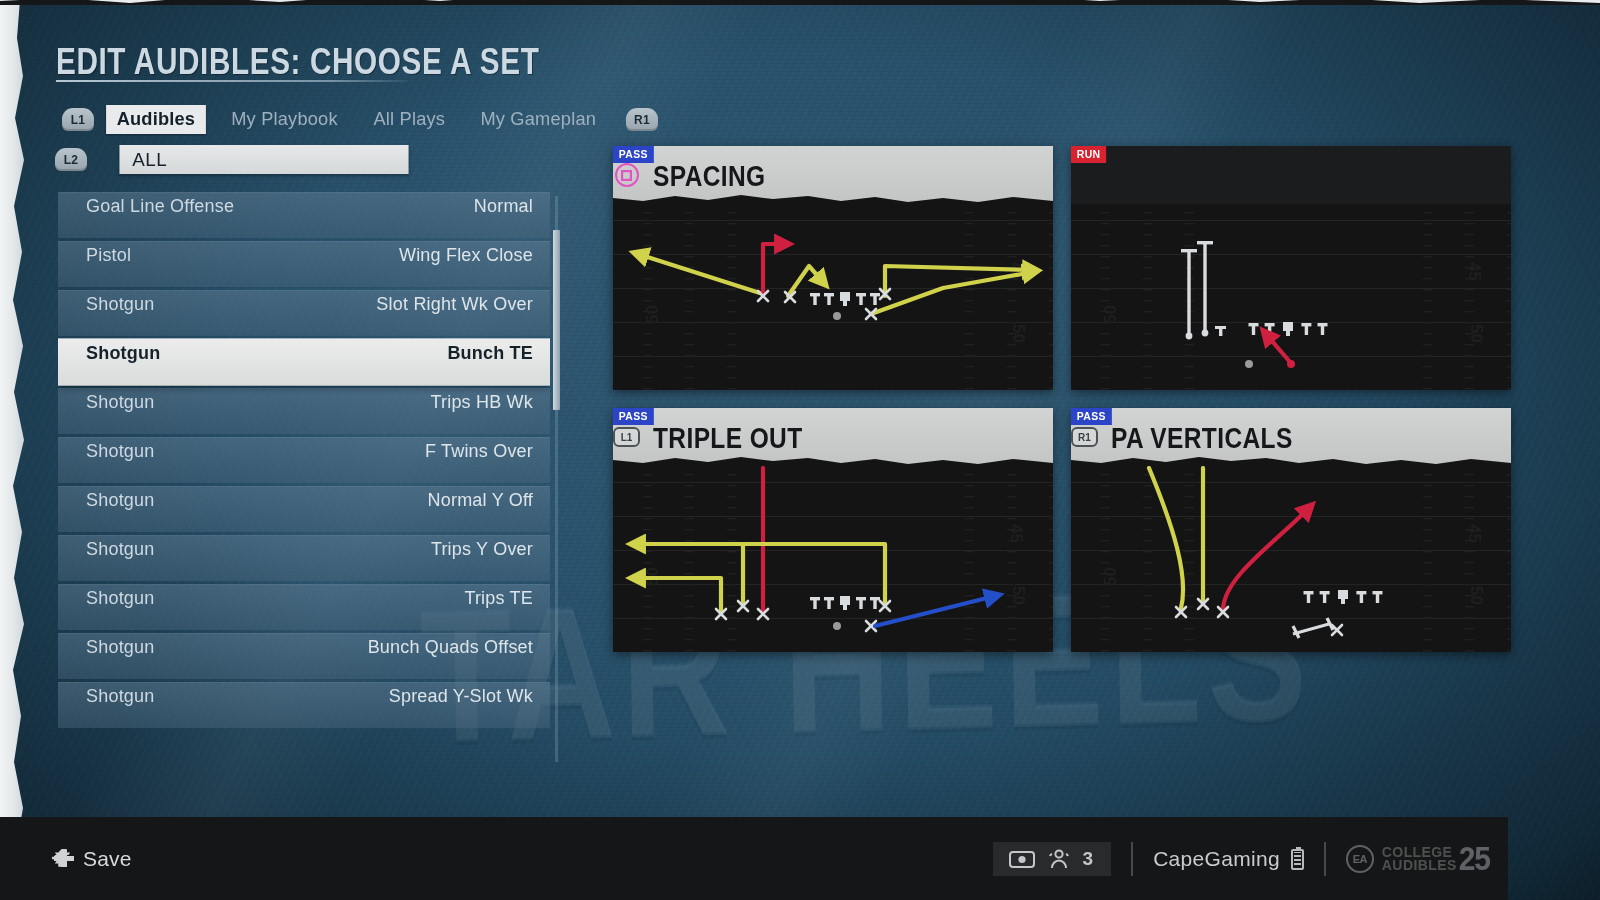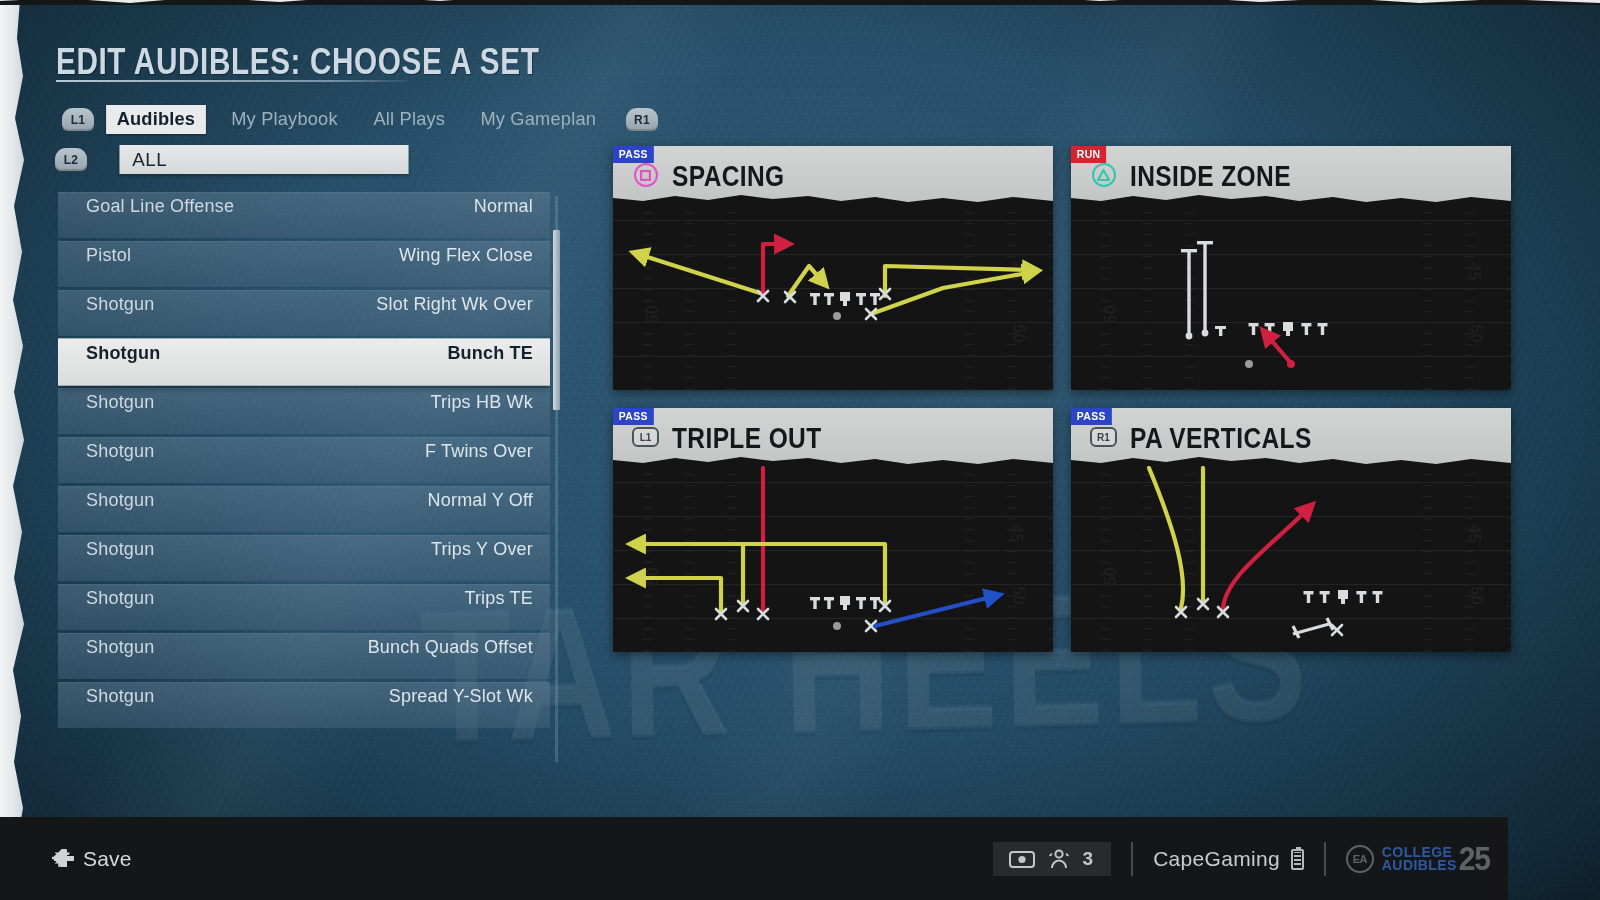--- a/index.html
+++ b/index.html
@@ -181,21 +181,20 @@
     position:relative;
     background:#1b1c1d;
     box-shadow: 0 3px 10px rgba(0,0,0,0.45);
     overflow:hidden;
   }
   .card-head{
     position:relative;
     height:58px;
     background: linear-gradient(180deg,#d2d4d3,#c2c5c4);
     display:flex; align-items:center;
-    padding-left:19px;
   }
   
   .card-head .tear{
     position:absolute; left:0; right:0; bottom:-1px; height:12px;
   }
   .badge{
     position:absolute; left:0; top:0;
     padding: 2px 6px 3px 6px;
     font-size:11px; font-weight:bold; color:#fff;
     letter-spacing:0.4px;
@@ -270,21 +269,21 @@
   .ea-logo{
     display:flex; align-items:center; gap:8px;
     opacity:0.62;
   }
   .ea-ring{
     width:28px; height:28px; border-radius:50%;
     border:2px solid #8d9194; color:#8d9194;
     display:flex; align-items:center; justify-content:center;
     font-size:11px; font-weight:bold; letter-spacing:-0.5px;
   }
-  .ea-words{ line-height:0.92; color:#3b82f6; }
+  .ea-words{ line-height:0.92; color:#737373; }
   .ea-words .l1{ font-size:14px; font-weight:bold; letter-spacing:0.4px; }
   .ea-words .l2{ font-size:14px; font-weight:bold; letter-spacing:0.4px; }
   .ea-25{
     font-size:30px; font-weight:bold; color:#8d9194; letter-spacing:-1px;
     transform: scaleY(1.12); margin-left:2px;
   }
   .ea-stack{ display:flex; align-items:center; }
 </style>
 </head>
 <body>
@@ -553,35 +552,20 @@
               <g stroke="#d9dcde" stroke-width="2.6" stroke-linecap="round">
                 <line x1="253" y1="105" x2="263" y2="115"></line>
                 <line x1="263" y1="105" x2="253" y2="115"></line>
               </g>
               <circle cx="224" cy="112" r="4" fill="#9a9a9a"></circle>
             </svg>
           </div>
         </div>
         <div class="card">
           <div class="badge" style="background: rgb(216, 34, 47);">RUN</div>
-          <div class="card-head">
-            <div class="btn-glyph">
-              <div class="ps-circle" style="color: rgb(47, 199, 177);">
-                <svg width="13" height="12">
-                  <path d="M6.5,1 L12,11 L1,11 z" fill="none" stroke="#2fc7b1" stroke-width="2.1" stroke-linejoin="round"></path>
-                </svg>
-              </div>
-            </div>
-            <div class="card-title">INSIDE ZONE</div>
-            <div class="tear">
-              <svg viewBox="0 0 440 12" preserveAspectRatio="none" style="width:100%;height:100%;display:block">
-                <path fill="#141414" d="M0,5 L30,8 L62,3 L95,7 L128,2 L160,6 L195,3 L228,8 L262,4 L295,9 L330,5 L365,9 L400,4 L440,8 L440,12 L0,12 Z"></path>
-              </svg>
-            </div>
-          </div>
           <div class="field">
             <svg viewBox="0 0 440 186" preserveAspectRatio="none" style="position:absolute;inset:0;width:100%;height:100%">
               <rect width="440" height="186" fill="#141414"></rect>
               <rect x="0" y="16" width="440" height="1" fill="#242424"></rect>
               <rect x="0" y="50" width="440" height="1" fill="#242424"></rect>
               <rect x="0" y="84" width="440" height="1" fill="#242424"></rect>
               <rect x="0" y="118" width="440" height="1" fill="#242424"></rect>
               <rect x="0" y="152" width="440" height="1" fill="#242424"></rect>
               <rect x="30" y="8" width="9" height="1.4" fill="#202020"></rect>
               <rect x="30" y="19" width="9" height="1.4" fill="#202020"></rect>

